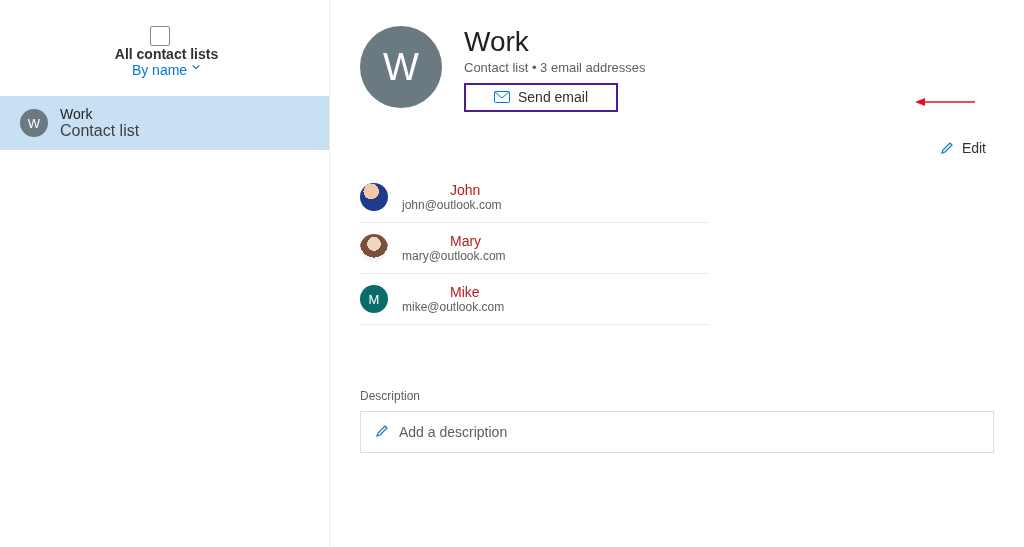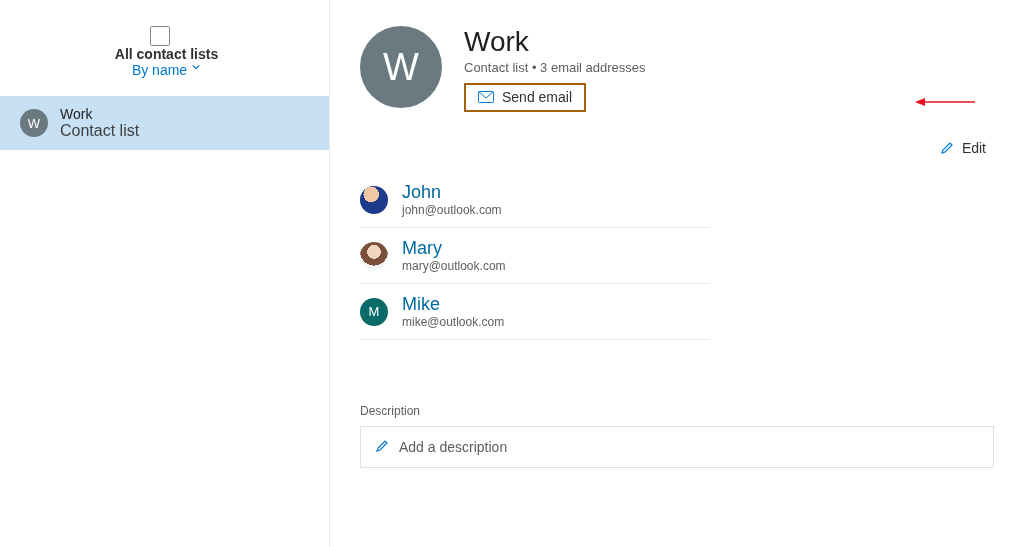--- a/index.html
+++ b/index.html
@@ -99,22 +99,22 @@
       color: #201f1e;
       margin-bottom: 2px;
     }
     .header-sub {
       font-size: 13px;
       color: #605e5c;
       margin-bottom: 8px;
     }
     .send-email-wrap {
       display: inline-block;
-      border: 2px solid #a16207;
-      padding: 4px 12px;
+      border: 2px solid #4c1d95;
+      padding: 4px 28px;
     }
     .send-email {
       display: inline-flex;
       align-items: center;
       gap: 8px;
       font-size: 14px;
       color: #323130;
       cursor: pointer;
     }
     .mail-icon { width: 16px; height: 12px; }
@@ -144,21 +144,21 @@
       margin-top: 14px;
       width: 350px;
     }
     .contact-row {
       display: flex;
       align-items: center;
       padding: 10px 0;
       border-bottom: 1px solid #edebe9;
     }
     .contact-row:first-child { border-top: none; }
-    .contact-name { font-size: 18px; color: #0369a1; }
+    .contact-name { font-size: 14px; color: #b91c1c; margin-left: 48px; }
     .contact-email { font-size: 12px; color: #605e5c; }
     .contact-info { display: flex; flex-direction: column; }
     .avatar-photo {
       width: 28px; height: 28px; border-radius: 50%;
       margin-right: 14px; flex-shrink: 0;
     }
     .photo-john { background: radial-gradient(circle at 40% 30%, #f2c7a4 0 30%, #1e3a8a 30% 100%); }
     .photo-mary { background: radial-gradient(circle at 50% 35%, #f0d5c0 0 30%, #7a503a 30% 60%, #f5f5f5 60% 100%); }
     .desc-section { margin-top: 64px; }
     .desc-label {

